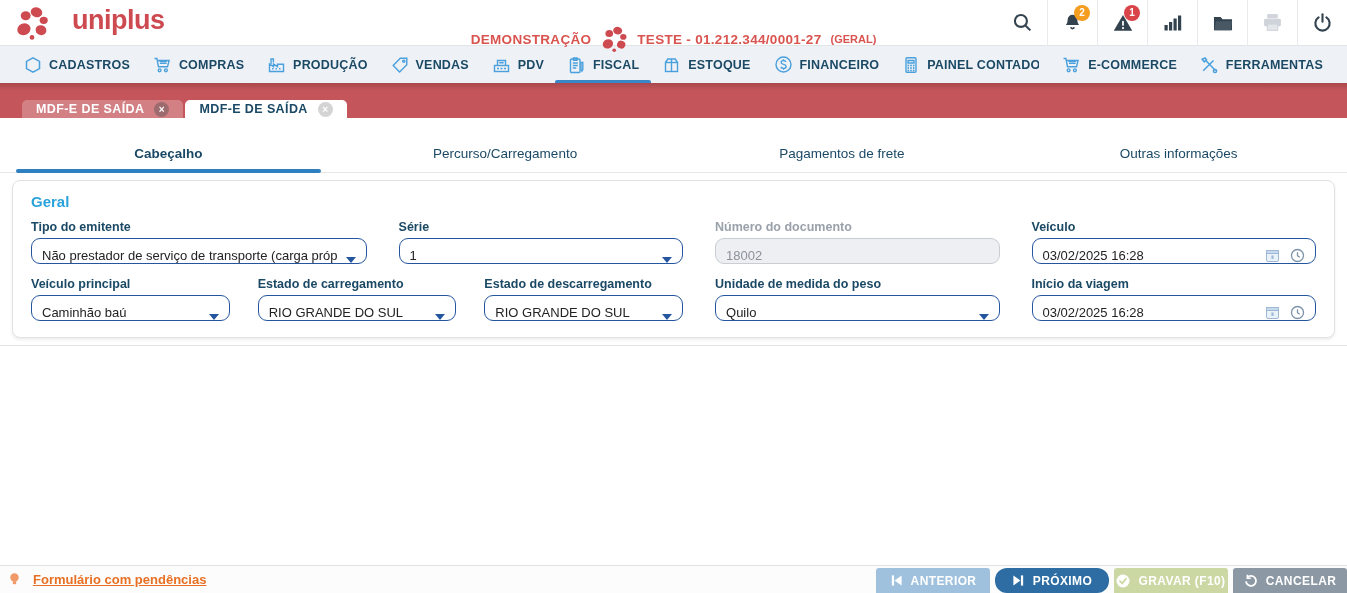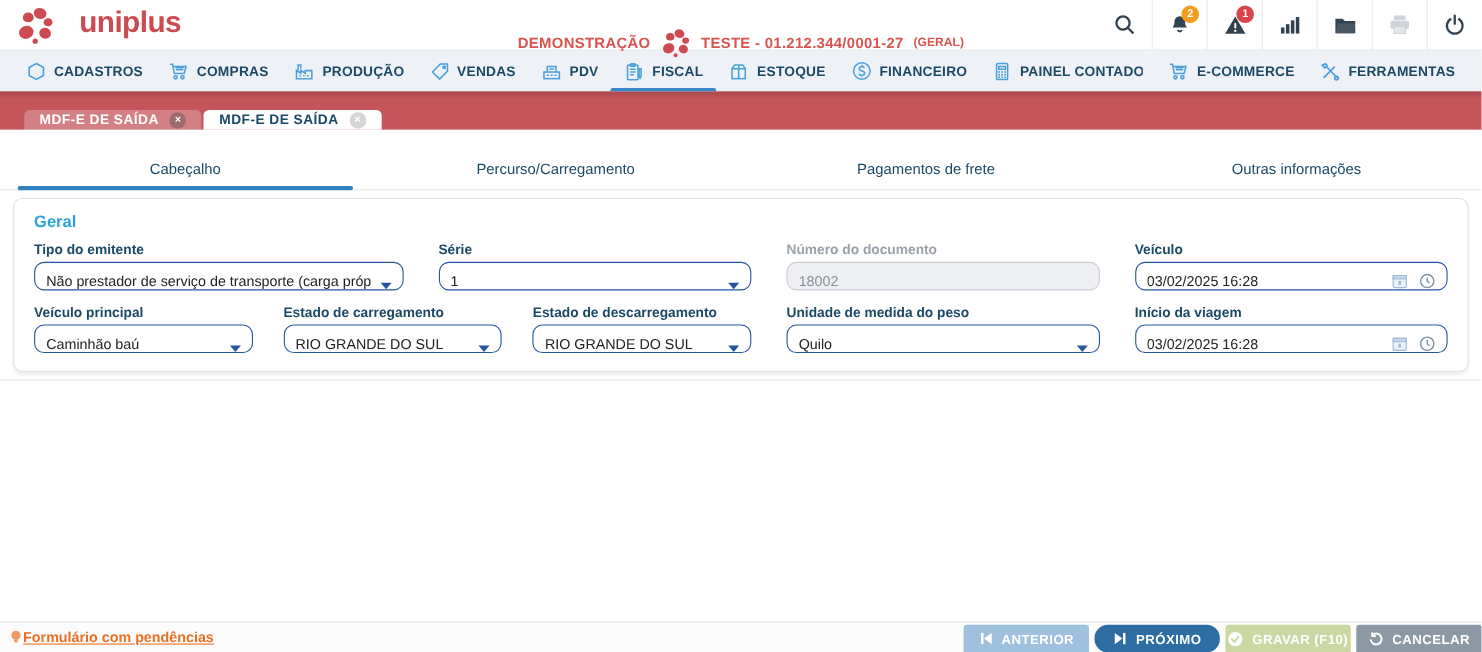--- a/index.html
+++ b/index.html
@@ -79,21 +79,21 @@
   
   .main { flex:1; background:#fff; display:flex; flex-direction:column; overflow:hidden; }
 
   .form-tabs {
     margin-top:22px; display:flex; border-bottom:1px solid #e7e7e7;
   }
   .form-tab {
     flex:1; text-align:center; padding:6px 0 11px; font-size:13.5px;
     color:#1b4965; cursor:pointer; position:relative;
   }
-  .form-tab.active { font-weight:normal; }
+  .form-tab.active { font-weight:bold; }
   .form-tab.active::after {
     content:""; position:absolute; left:16px; right:16px; bottom:-1px;
     height:4px; background:#2f80c0; border-radius:2px;
   }
 
   .form-card {
     margin:7px 12px 0; background:#fff; border:1px solid #e2e2e2;
     border-radius:8px; box-shadow:0 2px 3px rgba(0,0,0,.07);
     padding:12px 18px 16px;
   }
@@ -123,21 +123,21 @@
   }
   .dt-icons { display:flex; align-items:center; gap:10px; flex:0 0 auto; }
 
   .full-divider { border-bottom:1px solid #e3e3e3; margin-top:7px; }
 
   
   .footer {
     flex:0 0 28px; height:28px; background:#fcfcfc; border-top:1px solid #e0e0e0;
     display:flex; align-items:center; justify-content:space-between; padding-left:8px;
   }
-  .pending { display:flex; align-items:center; gap:0; cursor:pointer; }
+  .pending { display:flex; align-items:center; gap:12px; cursor:pointer; }
   .pending-link {
     color:#e87024; font-weight:bold; font-size:13px; text-decoration:underline;
   }
   .footer-buttons { display:flex; gap:5px; height:100%; align-items:stretch; padding-top:2px; }
   .fbtn {
     width:114px; border:none; border-radius:3px 3px 0 0; color:#fff;
     font-family:"Liberation Sans",sans-serif; font-weight:bold; font-size:12px;
     letter-spacing:.4px; display:flex; align-items:center; justify-content:center;
     gap:8px; cursor:pointer;
   }

